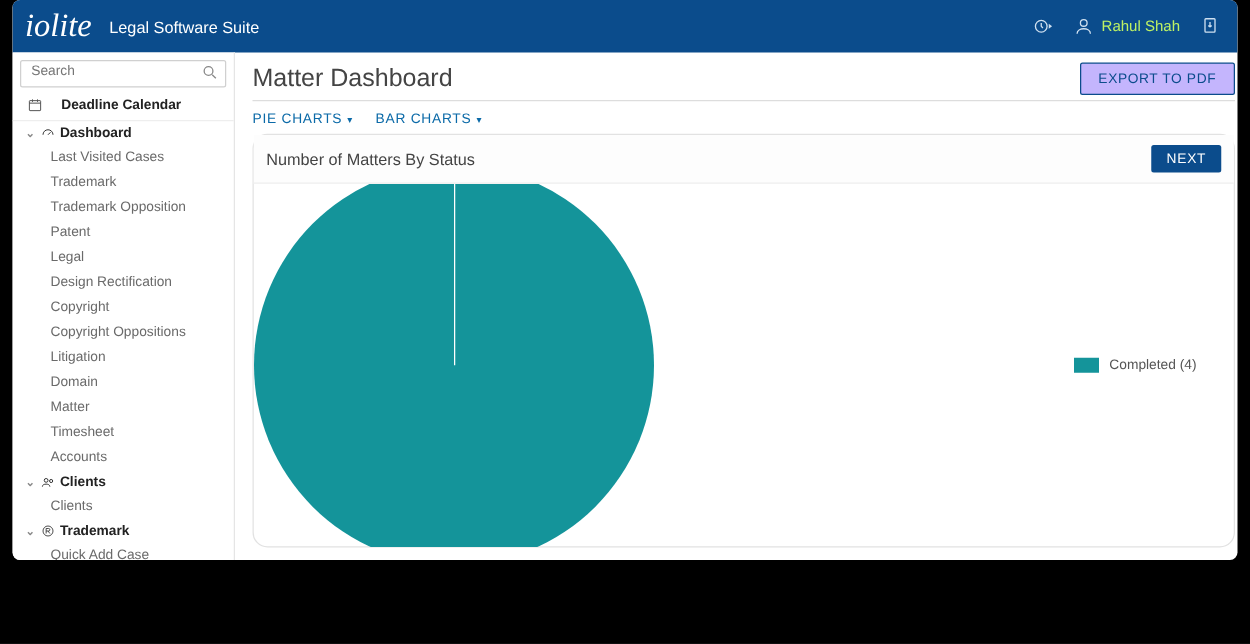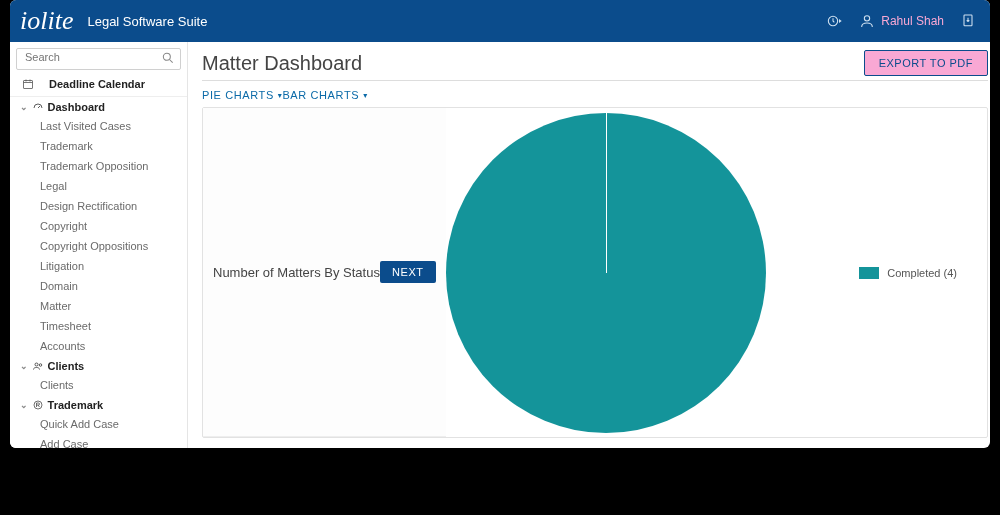--- a/index.html
+++ b/index.html
@@ -11,21 +11,21 @@
   }
   
   .header {
     height: 42px; background: #0b4c8c; color: #fff; display: flex; align-items: center;
     padding: 0 14px 0 10px; flex: 0 0 auto;
   }
   .logo { font-family: "Brush Script MT", cursive; font-size: 26px; font-style: italic; margin-right: 14px; }
   .suite-name { font-size: 13px; font-weight: 400; }
   .header-spacer { flex: 1; }
   .header-icons { display: flex; align-items: center; gap: 16px; }
-  .header-icons .ico { display: flex; align-items: center; gap: 6px; font-size: 12px; fill: #cfe0f0; color: #f9a8d4; }
+  .header-icons .ico { display: flex; align-items: center; gap: 6px; font-size: 12px; fill: #cfe0f0; color: #bef264; }
   .header-icons svg { width: 16px; height: 16px; stroke: #cfe0f0; }
   
   .body { flex: 1; display: flex; min-height: 0; }
   
   .sidebar {
     width: 178px; flex: 0 0 auto; background: #fff; border-right: 1px solid #e5e5e5;
     display: flex; flex-direction: column; font-size: 11px; color: #555;
   }
   .search-wrap { position: relative; padding: 6px 6px 4px 6px; }
   .search-input {
@@ -50,28 +50,28 @@
   .calendar-row {
     display: flex; align-items: center; gap: 15px; padding: 4px 8px 6px 12px;
     font-weight: bold; color: #222; border-bottom: 1px solid #eee;
   }
   .calendar-row svg { width: 12px; height: 12px; }
   
   .main { flex: 1; display: flex; flex-direction: column; padding: 8px 2px 10px 14px; min-width: 0; }
   .main-header { display: flex; align-items: center; justify-content: space-between; border-bottom: 1px solid #ddd; padding-bottom: 4px; }
   .page-title { font-size: 20px; color: #444; font-weight: 400; }
   .export-btn {
-    border: 1px solid #0b4c8c; color: #0b4c8c; background: #f9a8d4; font-size: 11px;
+    border: 1px solid #0b4c8c; color: #0b4c8c; background: #c4b5fd; font-size: 11px;
     letter-spacing: 0.5px; padding: 6px 14px; border-radius: 2px; cursor: pointer;
   }
-  .tabs { display: flex; padding: 8px 0 6px 0; }
+  .tabs { display: flex; gap: 18px; padding: 8px 0 6px 0; }
   .tab { color: #0b6aa8; font-size: 11px; letter-spacing: 0.6px; cursor: pointer; display: flex; align-items: center; gap: 4px; }
   .tab .caret { font-size: 8px; }
   .card {
-    flex: 1; border: 1px solid #e2e2e2; border-radius: 2px; display: flex; flex-direction: row;
+    flex: 1; border: 1px solid #e2e2e2; border-radius: 12px; display: flex; flex-direction: column;
     min-height: 0; position: relative;
   }
   .card-header {
     display: flex; align-items: center; justify-content: space-between;
     padding: 8px 10px; border-bottom: 1px solid #eee; background: #fdfdfd;
   }
   .chart-title { font-size: 13px; color: #444; }
   .next-btn {
     background: #0b4c8c; color: #fff; border: none; font-size: 11px; letter-spacing: 0.6px;
     padding: 5px 12px; border-radius: 2px; cursor: pointer;
@@ -154,20 +154,21 @@
           <span class="caret">⌄</span>
           <svg class="secicon" viewBox="0 0 24 24" fill="none" stroke="#333" stroke-width="1.6">
               <path d="M4 14a8 8 0 0116 0"></path>
               <path d="M12 14l4-4"></path>
             </svg>
           <span>Dashboard</span>
         </div>
         <div class="nav-item">Last Visited Cases</div>
         <div class="nav-item">Trademark</div>
         <div class="nav-item">Trademark Opposition</div>
+        <div class="nav-item">Patent</div>
         <div class="nav-item">Legal</div>
         <div class="nav-item">Design Rectification</div>
         <div class="nav-item">Copyright</div>
         <div class="nav-item">Copyright Oppositions</div>
         <div class="nav-item">Litigation</div>
         <div class="nav-item">Domain</div>
         <div class="nav-item">Matter</div>
         <div class="nav-item">Timesheet</div>
         <div class="nav-item">Accounts</div>
 

